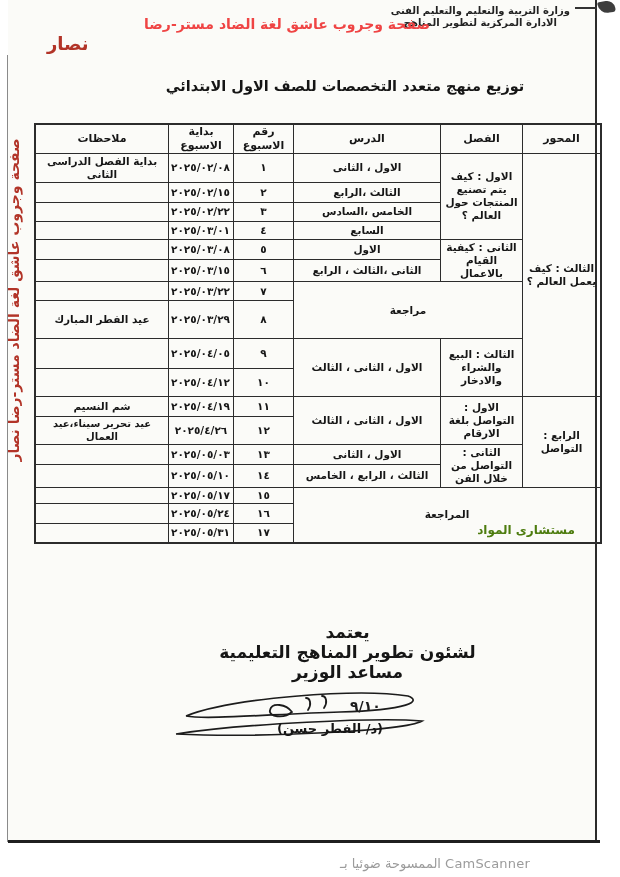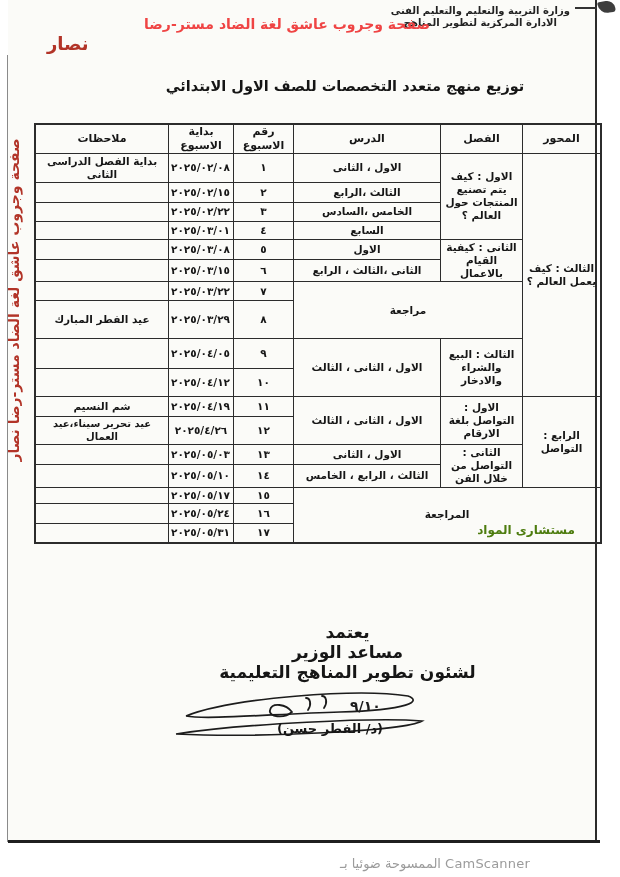--- a/index.html
+++ b/index.html
@@ -194,22 +194,22 @@
     <td class="date">٢٠٢٥/٠٥/٣١</td>
     <td></td>
   </tr>
 </tbody>
   </table>
 
 <div class="consultants">مستشارى المواد</div>
 
 <div class="approval">
   <div>يعتمد</div>
+  <div>لشئون تطوير المناهج التعليمية</div>
   <div>مساعد الوزير</div>
-  <div>لشئون تطوير المناهج التعليمية</div>
 </div>
 
 <svg class="sig-svg" viewBox="0 0 256 64">
   <path d="M14 34 C60 16, 185 6, 236 14 C250 19, 238 28, 168 30 C100 32, 34 38, 14 34" fill="none" stroke="#1c1c1c" stroke-width="1.7"></path>
   <path d="M4 52 C70 42, 205 35, 250 39 C232 49, 88 56, 4 52" fill="none" stroke="#1c1c1c" stroke-width="1.7"></path>
   <path d="M120 30 C114 22, 100 20, 98 28 C96 35, 112 37, 120 30 M136 28 c4 -6 2 -12 -2 -12 M152 26 c4 -6 2 -12 -2 -12" fill="none" stroke="#1c1c1c" stroke-width="1.8" stroke-linecap="round"></path>
   <text x="178" y="29" font-size="14" font-weight="bold" fill="#1c1c1c">٩/١٠</text>
 </svg>
 
 <div class="signer">(د/ الفطر حسن)</div>

